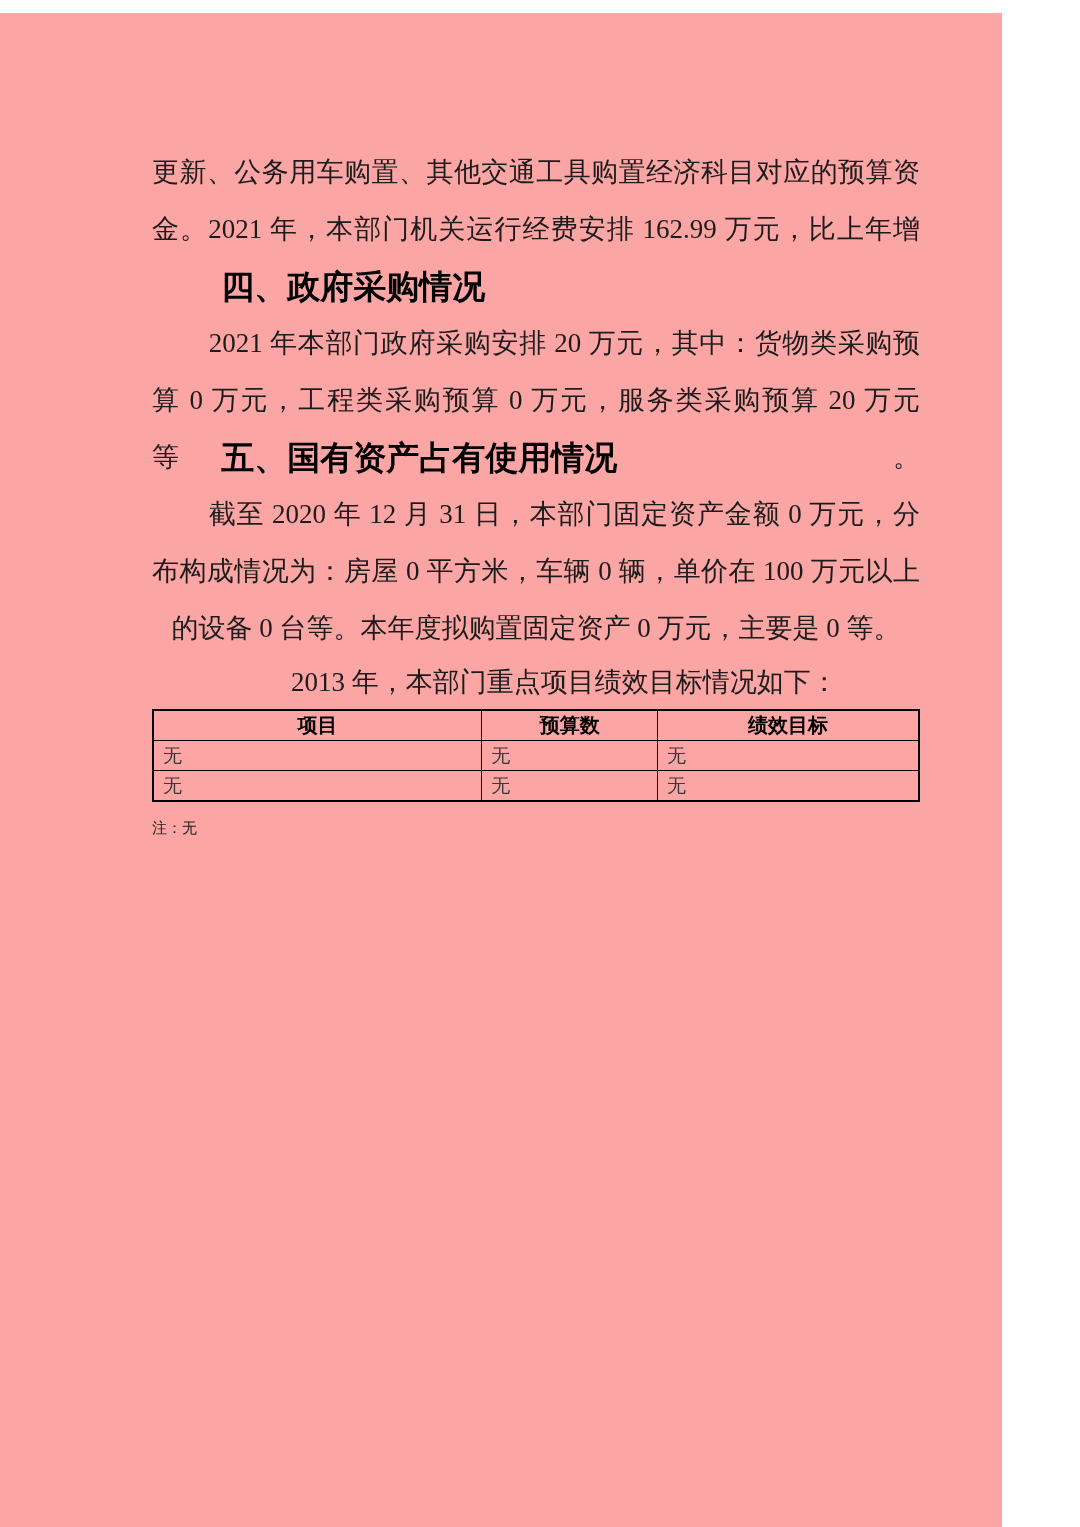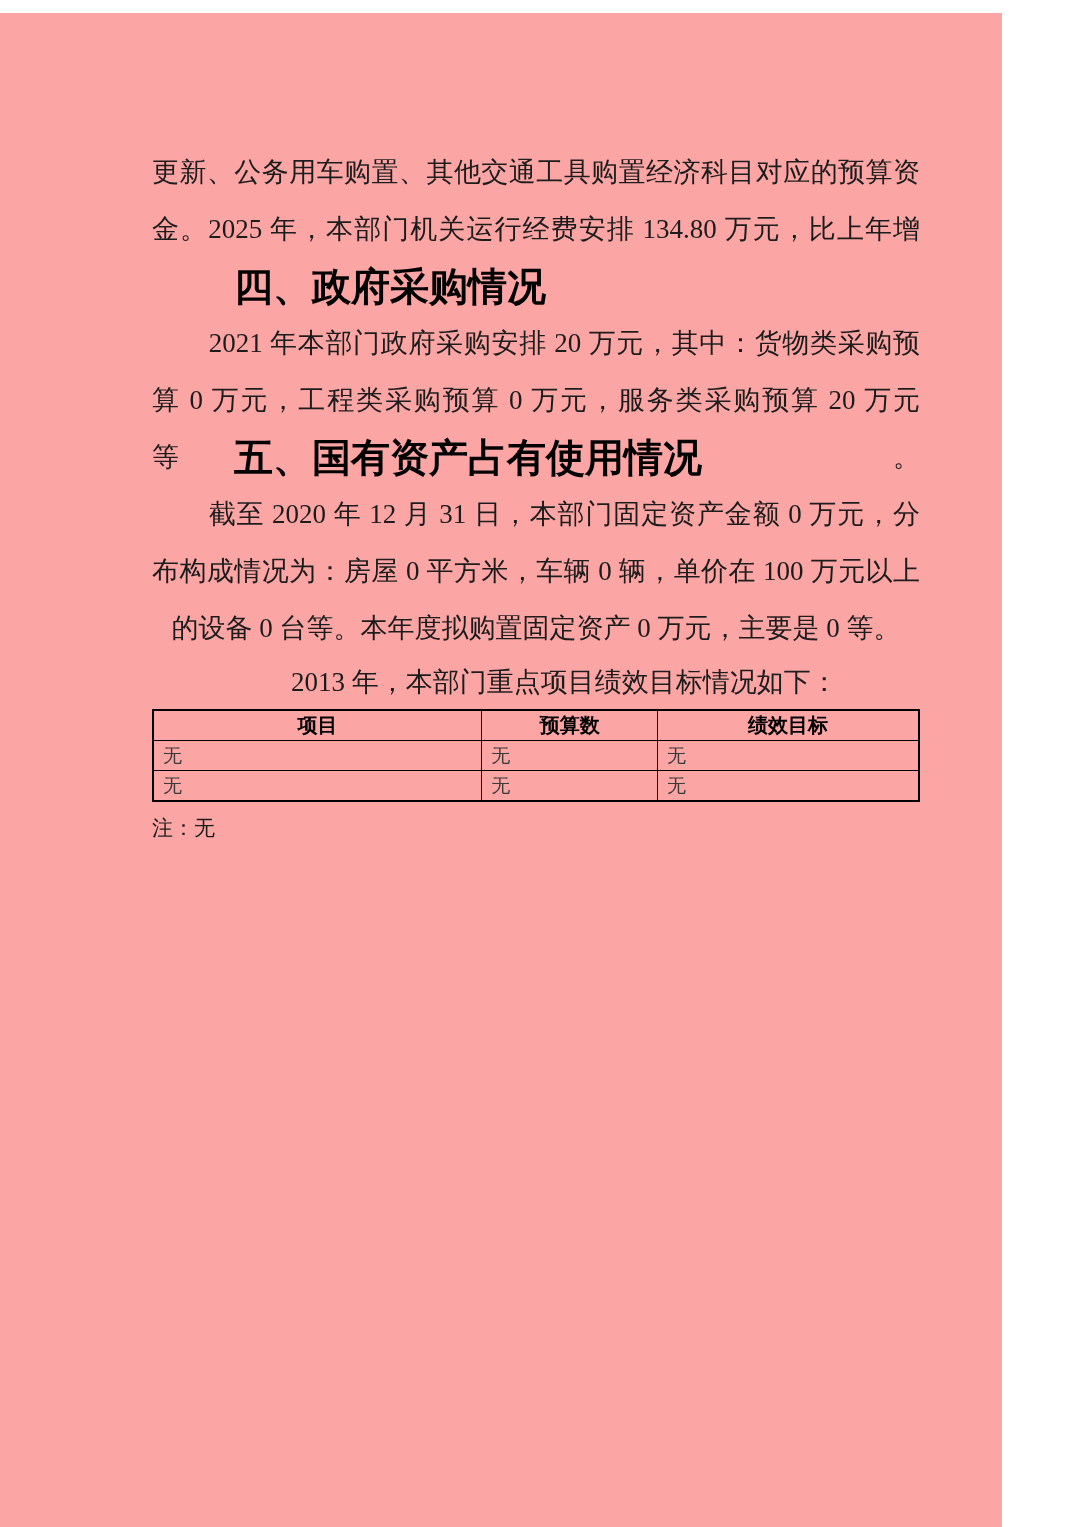--- a/index.html
+++ b/index.html
@@ -34,21 +34,21 @@
     white-space: normal;
     text-align: justify;
     text-align-last: justify;
   }
   .indent {
     text-indent: 2.1em;
   }
   .heading {
     font-family: "Liberation Sans", "DejaVu Sans", sans-serif;
     font-weight: bold;
-    font-size: 39px;
+    font-size: 33px;
     line-height: 57px;
     height: 57px;
     color: #000000;
     text-indent: 2.1em;
     white-space: nowrap;
   }
   .short {
     height: 50px;
     line-height: 50px;
   }
@@ -75,34 +75,34 @@
     font-family: "Liberation Serif", "DejaVu Serif", serif;
     font-size: 19px;
     color: #3a3a3a;
     height: 29px;
     line-height: 29px;
     text-align: left;
     padding: 0 0 0 9px;
     vertical-align: middle;
   }
   .note {
-    font-size: 21px;
+    font-size: 15px;
     line-height: 26px;
     margin-top: 13px;
     color: #1c1c1c;
   }
 </style>
 </head>
 <body>
 
 <div class="page">
   <div class="content">
 
     <div class="tline just">更新、公务用车购置、其他交通工具购置经济科目对应的预算资</div>
-    <div class="tline just">金。2025 年，本部门机关运行经费安排 134.80 万元，比上年增</div>
+    <div class="tline just">金。2021 年，本部门机关运行经费安排 162.99 万元，比上年增</div>
 
     <div class="heading">四、政府采购情况</div>
 
     <div class="tline just indent">2021 年本部门政府采购安排 20 万元，其中：货物类采购预</div>
     <div class="tline just">算 0 万元，工程类采购预算 0 万元，服务类采购预算 20 万元等。</div>
 
     <div class="heading">五、国有资产占有使用情况</div>
 
     <div class="tline just indent">截至 2020 年 12 月 31 日，本部门固定资产金额 0 万元，分</div>
     <div class="tline just">布构成情况为：房屋 0 平方米，车辆 0 辆，单价在 100 万元以上</div>

